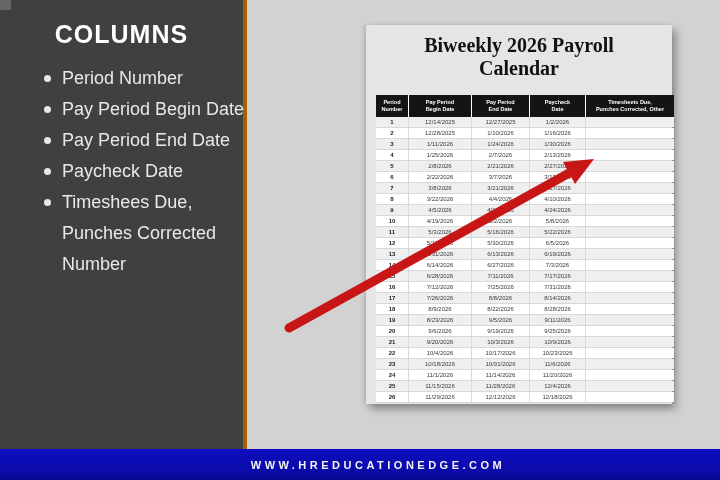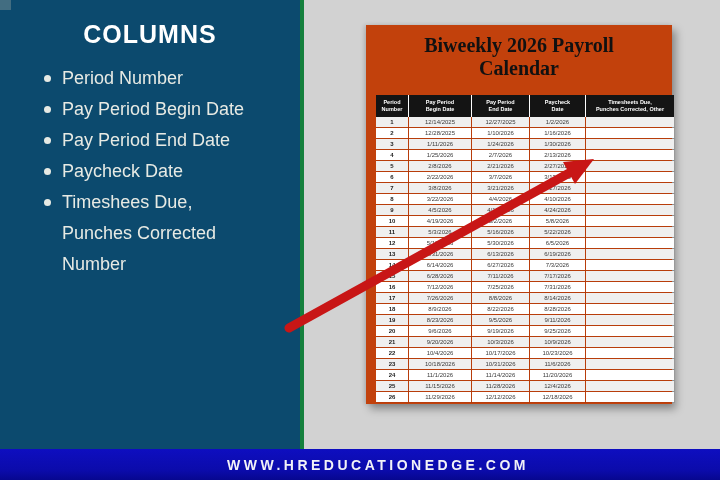--- a/index.html
+++ b/index.html
@@ -3,23 +3,23 @@
 <meta charset="utf-8">
 <style>
   html,body{margin:0;padding:0;}
   body{
     width:720px;height:480px;overflow:hidden;position:relative;
     font-family:"Liberation Sans", sans-serif;
     background:#d2d2d2;
   }
   
   .left-panel{
-    position:absolute;left:0;top:0;width:304px;height:449px;
-    background:#0c4a6e;
-    border-right:4px solid #15803d;
+    position:absolute;left:0;top:0;width:247px;height:449px;
+    background:#404040;
+    border-right:4px solid #a16207;
     box-sizing:border-box;
   }
   .corner-patch{
     position:absolute;left:0;top:0;width:11px;height:10px;
     background:rgba(170,175,165,0.35);
   }
   .left-panel h1{
     margin:20px 0 14px 0;text-align:center;
     color:#ffffff;font-size:25px;font-weight:bold;letter-spacing:1px;
   }
@@ -33,21 +33,21 @@
   .left-panel li::before{
     content:"";position:absolute;left:-18px;top:12px;
     width:7px;height:7px;border-radius:50%;background:#e7eae4;
   }
   
   .content-area{
     position:absolute;left:310px;top:0;right:0;height:449px;background:#d2d2d2;
   }
   .page{
     position:absolute;left:56px;top:25px;width:306px;height:379px;
-    background:#c2410c;box-sizing:border-box;
+    background:#e5e5e5;box-sizing:border-box;
     box-shadow:4px 5px 8px rgba(0,0,0,0.35), -2px 0 4px rgba(0,0,0,0.12);
     padding-top:9px;
   }
   .doc-title{
     width:240px;margin:0 auto;text-align:center;
     font-family:"Liberation Serif", serif;font-weight:bold;
     font-size:20px;line-height:23px;color:#111;
   }
   table.payroll{
     position:absolute;left:10px;top:70px;width:284px;
@@ -79,21 +79,21 @@
   table.payroll th:nth-child(5),table.payroll td:nth-child(5){width:86px;}
   
   svg.arrow{position:absolute;left:0;top:0;pointer-events:none;}
   
   .footer{
     position:absolute;left:0;top:449px;width:720px;height:31px;
     background:linear-gradient(#0e0ec0 0%, #0b0baa 70%, #07078f 100%);
     display:flex;align-items:center;justify-content:center;
   }
   .footer span{
-    color:#f2f2f8;font-size:14px;font-weight:bold;letter-spacing:3.5px;padding-left:36px;
+    color:#f2f2f8;font-size:11px;font-weight:bold;letter-spacing:3.5px;padding-left:36px;
   }
 </style>
 </head>
 <body>
 
 <div class="left-panel">
   <div class="corner-patch"></div>
   <h1>COLUMNS</h1>
   <ul>
       <li>Period Number</li>

